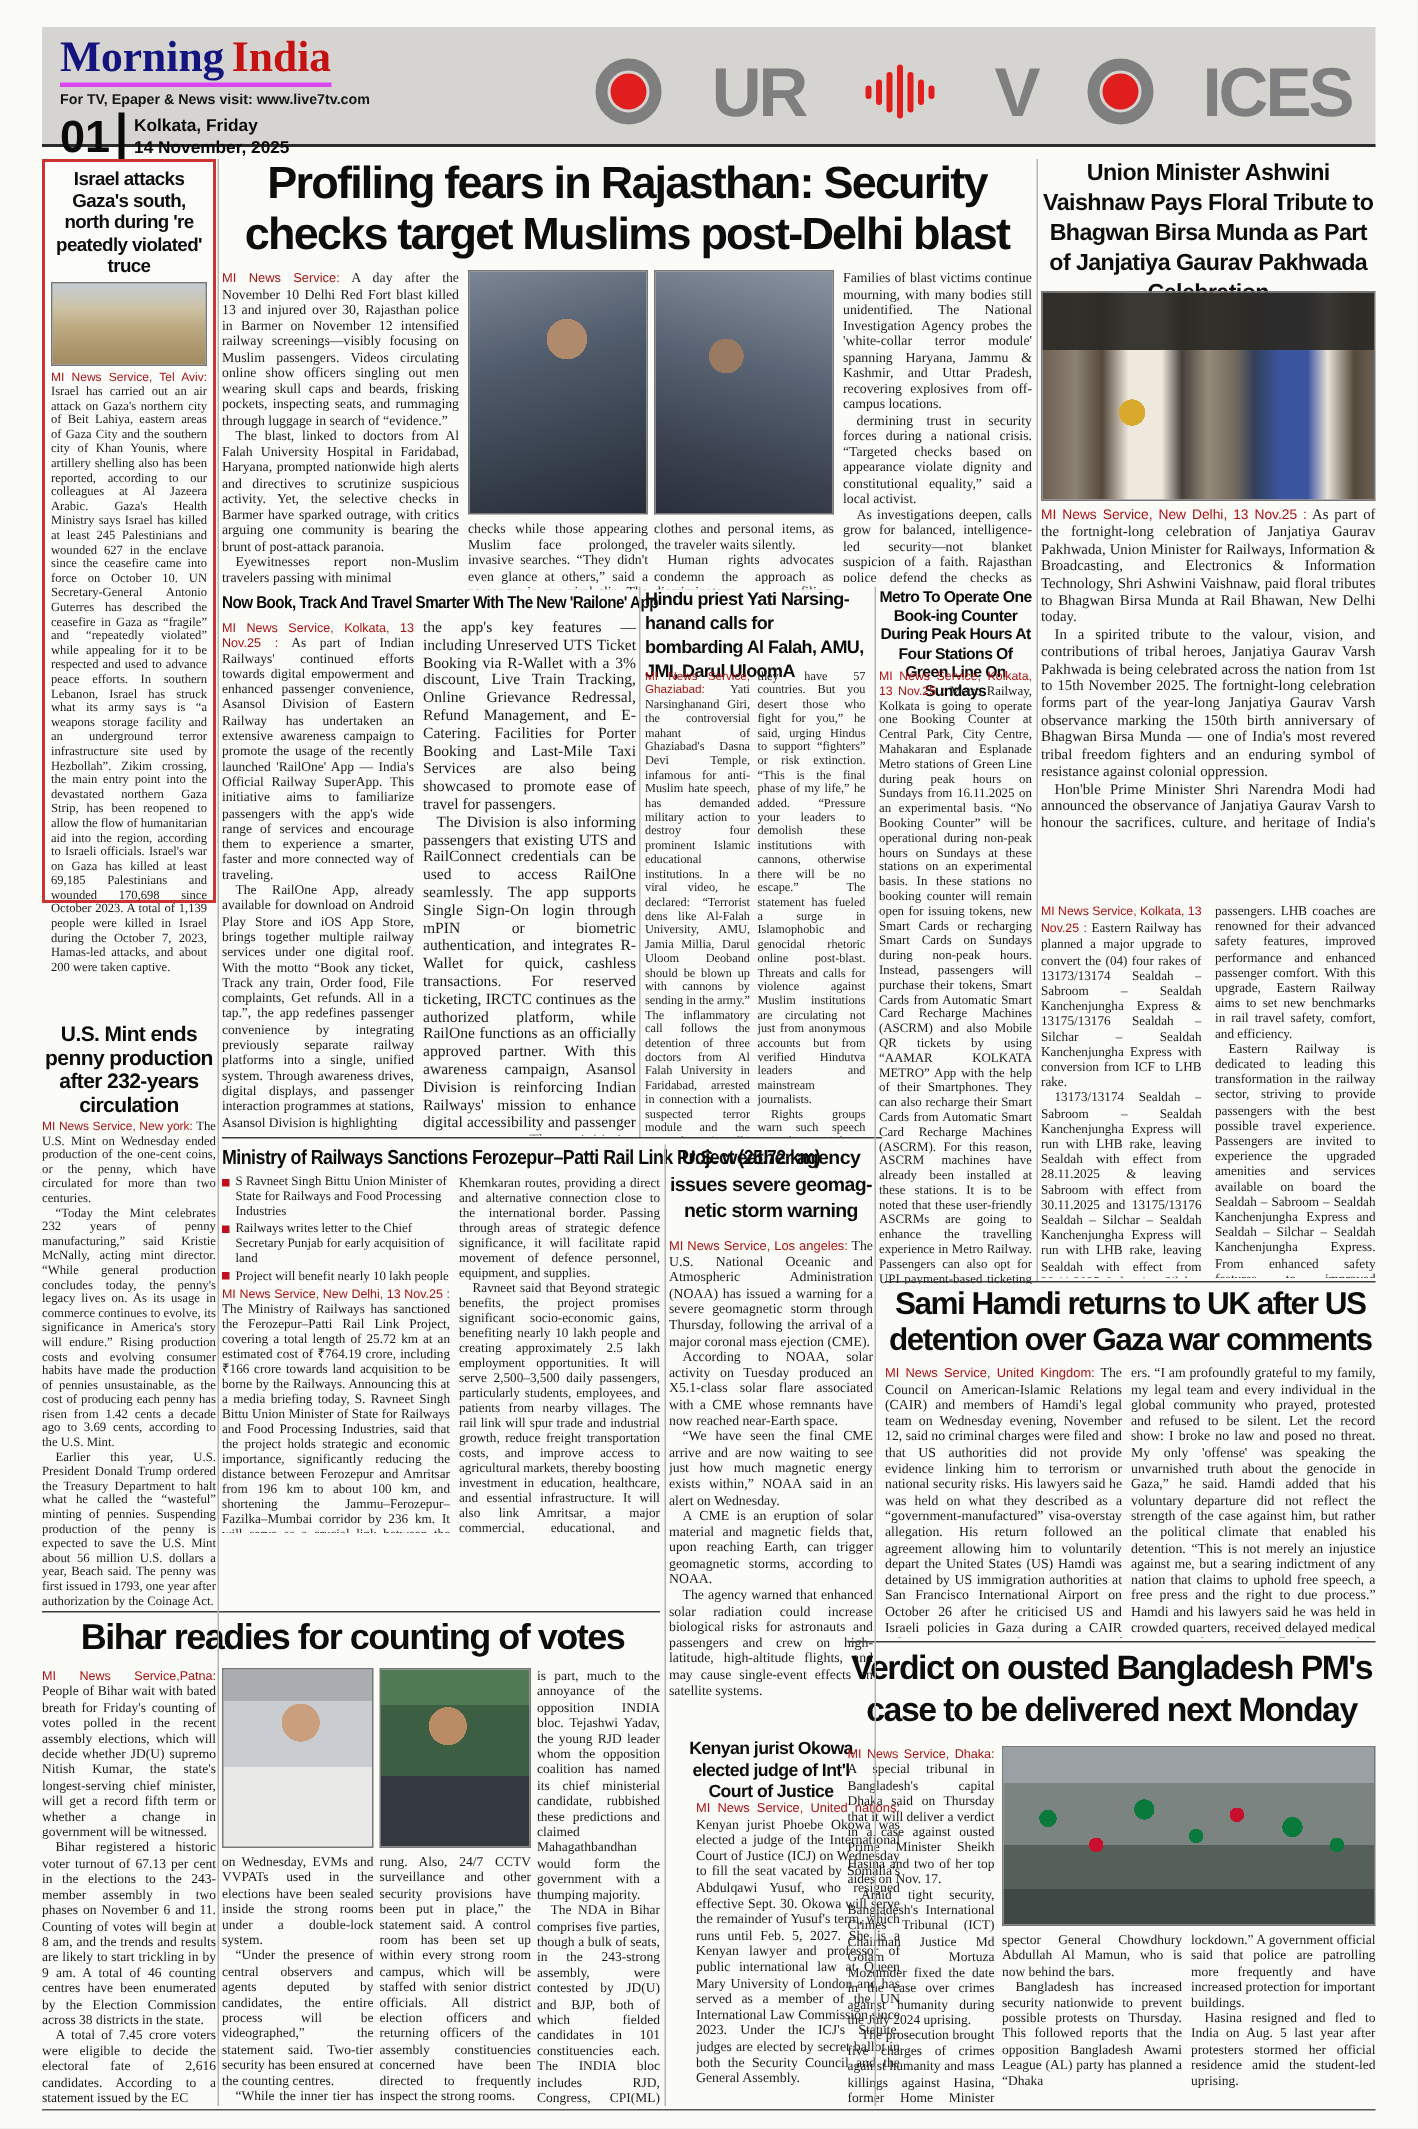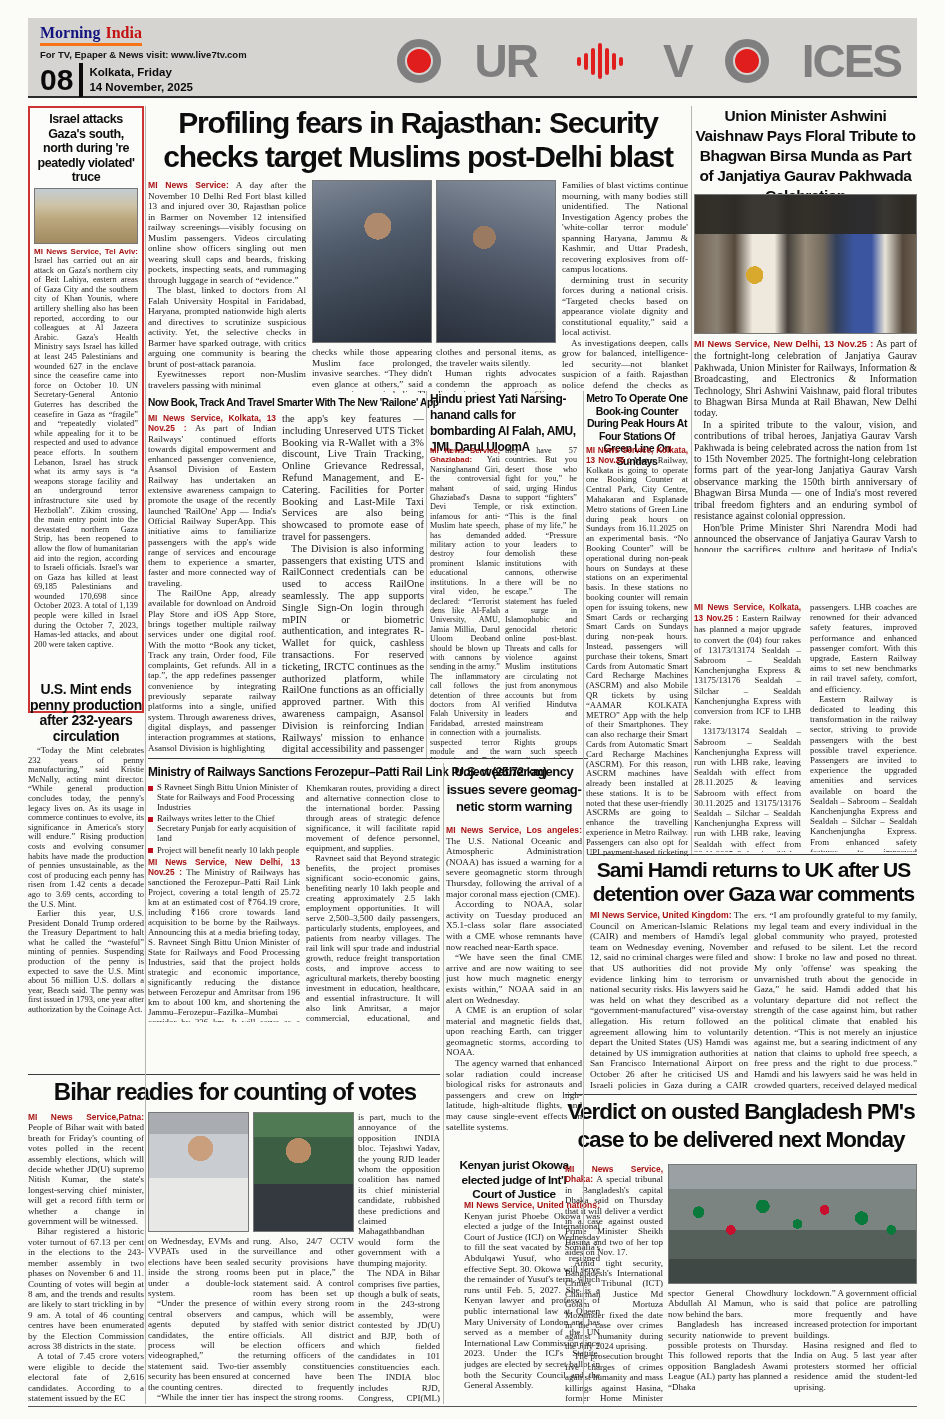--- a/index.html
+++ b/index.html
@@ -7,29 +7,29 @@
         font-family:"Liberation Serif",serif;color:#1a1a1a;overflow:hidden;}
   .abs{position:absolute;}
   .hl{font-family:"Liberation Sans",sans-serif;font-weight:bold;color:#0d0d0d;margin:0;letter-spacing:-0.4px;}
   .center{text-align:center;}
   .squeeze{white-space:nowrap;transform:scaleX(0.88);transform-origin:0 50%;}
   .article-body{font-size:9px;line-height:10.4px;text-align:justify;overflow:hidden;}
   .article-body p{margin:0;}
   .para{text-indent:9px;}
   .para.lead{text-indent:0;}
   .first-flush p:first-child{text-indent:0;}
-  .byline{font-family:"Liberation Sans",sans-serif;font-weight:bold;color:#a81414;}
+  .byline{font-family:"Liberation Sans",sans-serif;font-weight:normal;color:#a81414;}
   .photo{border:1px solid #777;}
   .vrule{position:absolute;width:1px;background:#b5b5b2;}
   .hrule{position:absolute;height:1px;background:#3c3c3c;}
   
   .masthead{background:#d5d4d1;border-bottom:2px solid #2b2b2b;}
   .mast-left{position:absolute;left:12px;top:6px;}
-  .paper-logo{font-family:"Liberation Serif",serif;font-weight:bold;font-size:16px;line-height:1;
-              display:inline-block;border-bottom:3px solid #f97316;padding-bottom:2px;}
+  .paper-logo{font-family:"Liberation Serif",serif;font-weight:bold;font-size:29px;line-height:1;
+              display:inline-block;border-bottom:3px solid #d946ef;padding-bottom:2px;}
   .logo-word1{color:#14147e;}
   .logo-word2{color:#c41111;margin-left:5px;}
   .tagline{font-family:"Liberation Sans",sans-serif;font-size:9.5px;font-weight:bold;color:#141414;margin-top:3px;}
   .pageinfo{display:flex;align-items:center;gap:6px;margin-top:3px;}
   .pagenum{font-family:"Liberation Sans",sans-serif;font-weight:900;font-size:30px;line-height:1;color:#0a0a0a;}
   .pagebar{width:4px;height:34px;background:#0a0a0a;}
   .datelines{font-family:"Liberation Sans",sans-serif;font-weight:bold;font-size:11.5px;line-height:1.3;color:#0a0a0a;}
   .brand{position:absolute;right:16px;bottom:12px;display:flex;align-items:center;gap:32px;}
   .brand-txt{font-family:"Liberation Sans",sans-serif;font-weight:800;font-size:46px;line-height:1;
              color:#7f7f7f;letter-spacing:-2px;}
@@ -75,21 +75,21 @@
 
 <div class="page">
 
   <header class="abs masthead" style="left:28px;top:18px;width:889px;height:78px;">
     <div class="mast-left">
       <div class="paper-logo">
         <span class="logo-word1">Morning</span><span class="logo-word2">India</span>
       </div>
       <div class="tagline">For TV, Epaper &amp; News visit: www.live7tv.com</div>
       <div class="pageinfo">
-        <span class="pagenum">08</span>
+        <span class="pagenum">01</span>
         <span class="pagebar"></span>
         <span class="datelines">
           <span style="display:block;">Kolkata, Friday</span>
           <span style="display:block;">14 November, 2025</span>
         </span>
       </div>
     </div>
     <div class="brand">
       <span class="logo-o"></span>
         <span class="brand-txt">UR</span>
@@ -101,31 +101,32 @@
           <i></i>
           <i></i>
           <i></i>
         </span>
       <span class="brand-txt">V</span>
         <span class="logo-o"></span>
         <span class="brand-txt">ICES</span>
     </div>
   </header>
 
-  <section class="abs redbox" style="left:28px;top:106px;width:116px;height:607px;">
+  <section class="abs redbox" style="left:28px;top:106px;width:116px;height:496px;">
     <h2 class="hl center" style="font-size:12.5px;line-height:14.5px;">Israel attacks Gaza's south, north during 're peatedly violated' truce</h2>
     <div class="photo ph-gaza" style="width:104px;height:56px;margin:3px auto;box-sizing:border-box;"></div>
     <div class="article-body" style="font-size:8.4px;line-height:9.6px;height:438px;">
       <p class="para lead"><span class="byline" style="font-size:8px;">MI News Service, Tel Aviv:</span> <span>Israel has carried out an air attack on Gaza's northern city of Beit Lahiya, eastern areas of Gaza City and the southern city of Khan Younis, where artillery shelling also has been reported, according to our colleagues at Al Jazeera Arabic. Gaza's Health Ministry says Israel has killed at least 245 Palestinians and wounded 627 in the enclave since the ceasefire came into force on October 10. UN Secretary-General Antonio Guterres has described the ceasefire in Gaza as “fragile” and “repeatedly violated” while appealing for it to be respected and used to advance peace efforts. In southern Lebanon, Israel has struck what its army says is “a weapons storage facility and an underground terror infrastructure site used by Hezbollah”. Zikim crossing, the main entry point into the devastated northern Gaza Strip, has been reopened to allow the flow of humanitarian aid into the region, according to Israeli officials. Israel's war on Gaza has killed at least 69,185 Palestinians and wounded 170,698 since October 2023. A total of 1,139 people were killed in Israel during the October 7, 2023, Hamas-led attacks, and about 200 were taken captive.</span></p>
     </div>
   </section>
 
   <section class="abs" style="left:28px;top:682px;width:116px;height:390px;">
     <h2 class="hl center" style="font-size:14px;line-height:15.5px;">U.S. Mint ends penny production after 232-years circulation</h2>
     <div class="article-body" style="font-size:8.5px;line-height:9.6px;height:340px;margin-top:2px;">
+      <p class="para lead"><span class="byline" style="font-size:8px;">MI News Service, New york:</span> <span>The U.S. Mint on Wednesday ended production of the one-cent coins, or the penny, which have circulated for more than two centuries.</span></p>
       <div>
           <p class="para">“Today the Mint celebrates 232 years of penny manufacturing,” said Kristie McNally, acting mint director. “While general production concludes today, the penny's legacy lives on. As its usage in commerce continues to evolve, its significance in America's story will endure.” Rising production costs and evolving consumer habits have made the production of pennies unsustainable, as the cost of producing each penny has risen from 1.42 cents a decade ago to 3.69 cents, according to the U.S. Mint.</p>
           <p class="para">Earlier this year, U.S. President Donald Trump ordered the Treasury Department to halt what he called the “wasteful” minting of pennies. Suspending production of the penny is expected to save the U.S. Mint about 56 million U.S. dollars a year, Beach said. The penny was first issued in 1793, one year after authorization by the Coinage Act.</p>
         </div>
     </div>
   </section>
 
   <h1 class="abs hl center" style="left:146px;top:106px;width:544px;height:70px;font-size:30px;line-height:34px;letter-spacing:-1.2px;">Profiling fears in Rajasthan: Security checks target Muslims post-Delhi blast</h1>
 
   <div class="abs article-body" style="left:148px;top:180px;width:158px;height:213px;font-size:9.2px;line-height:10.5px;">

